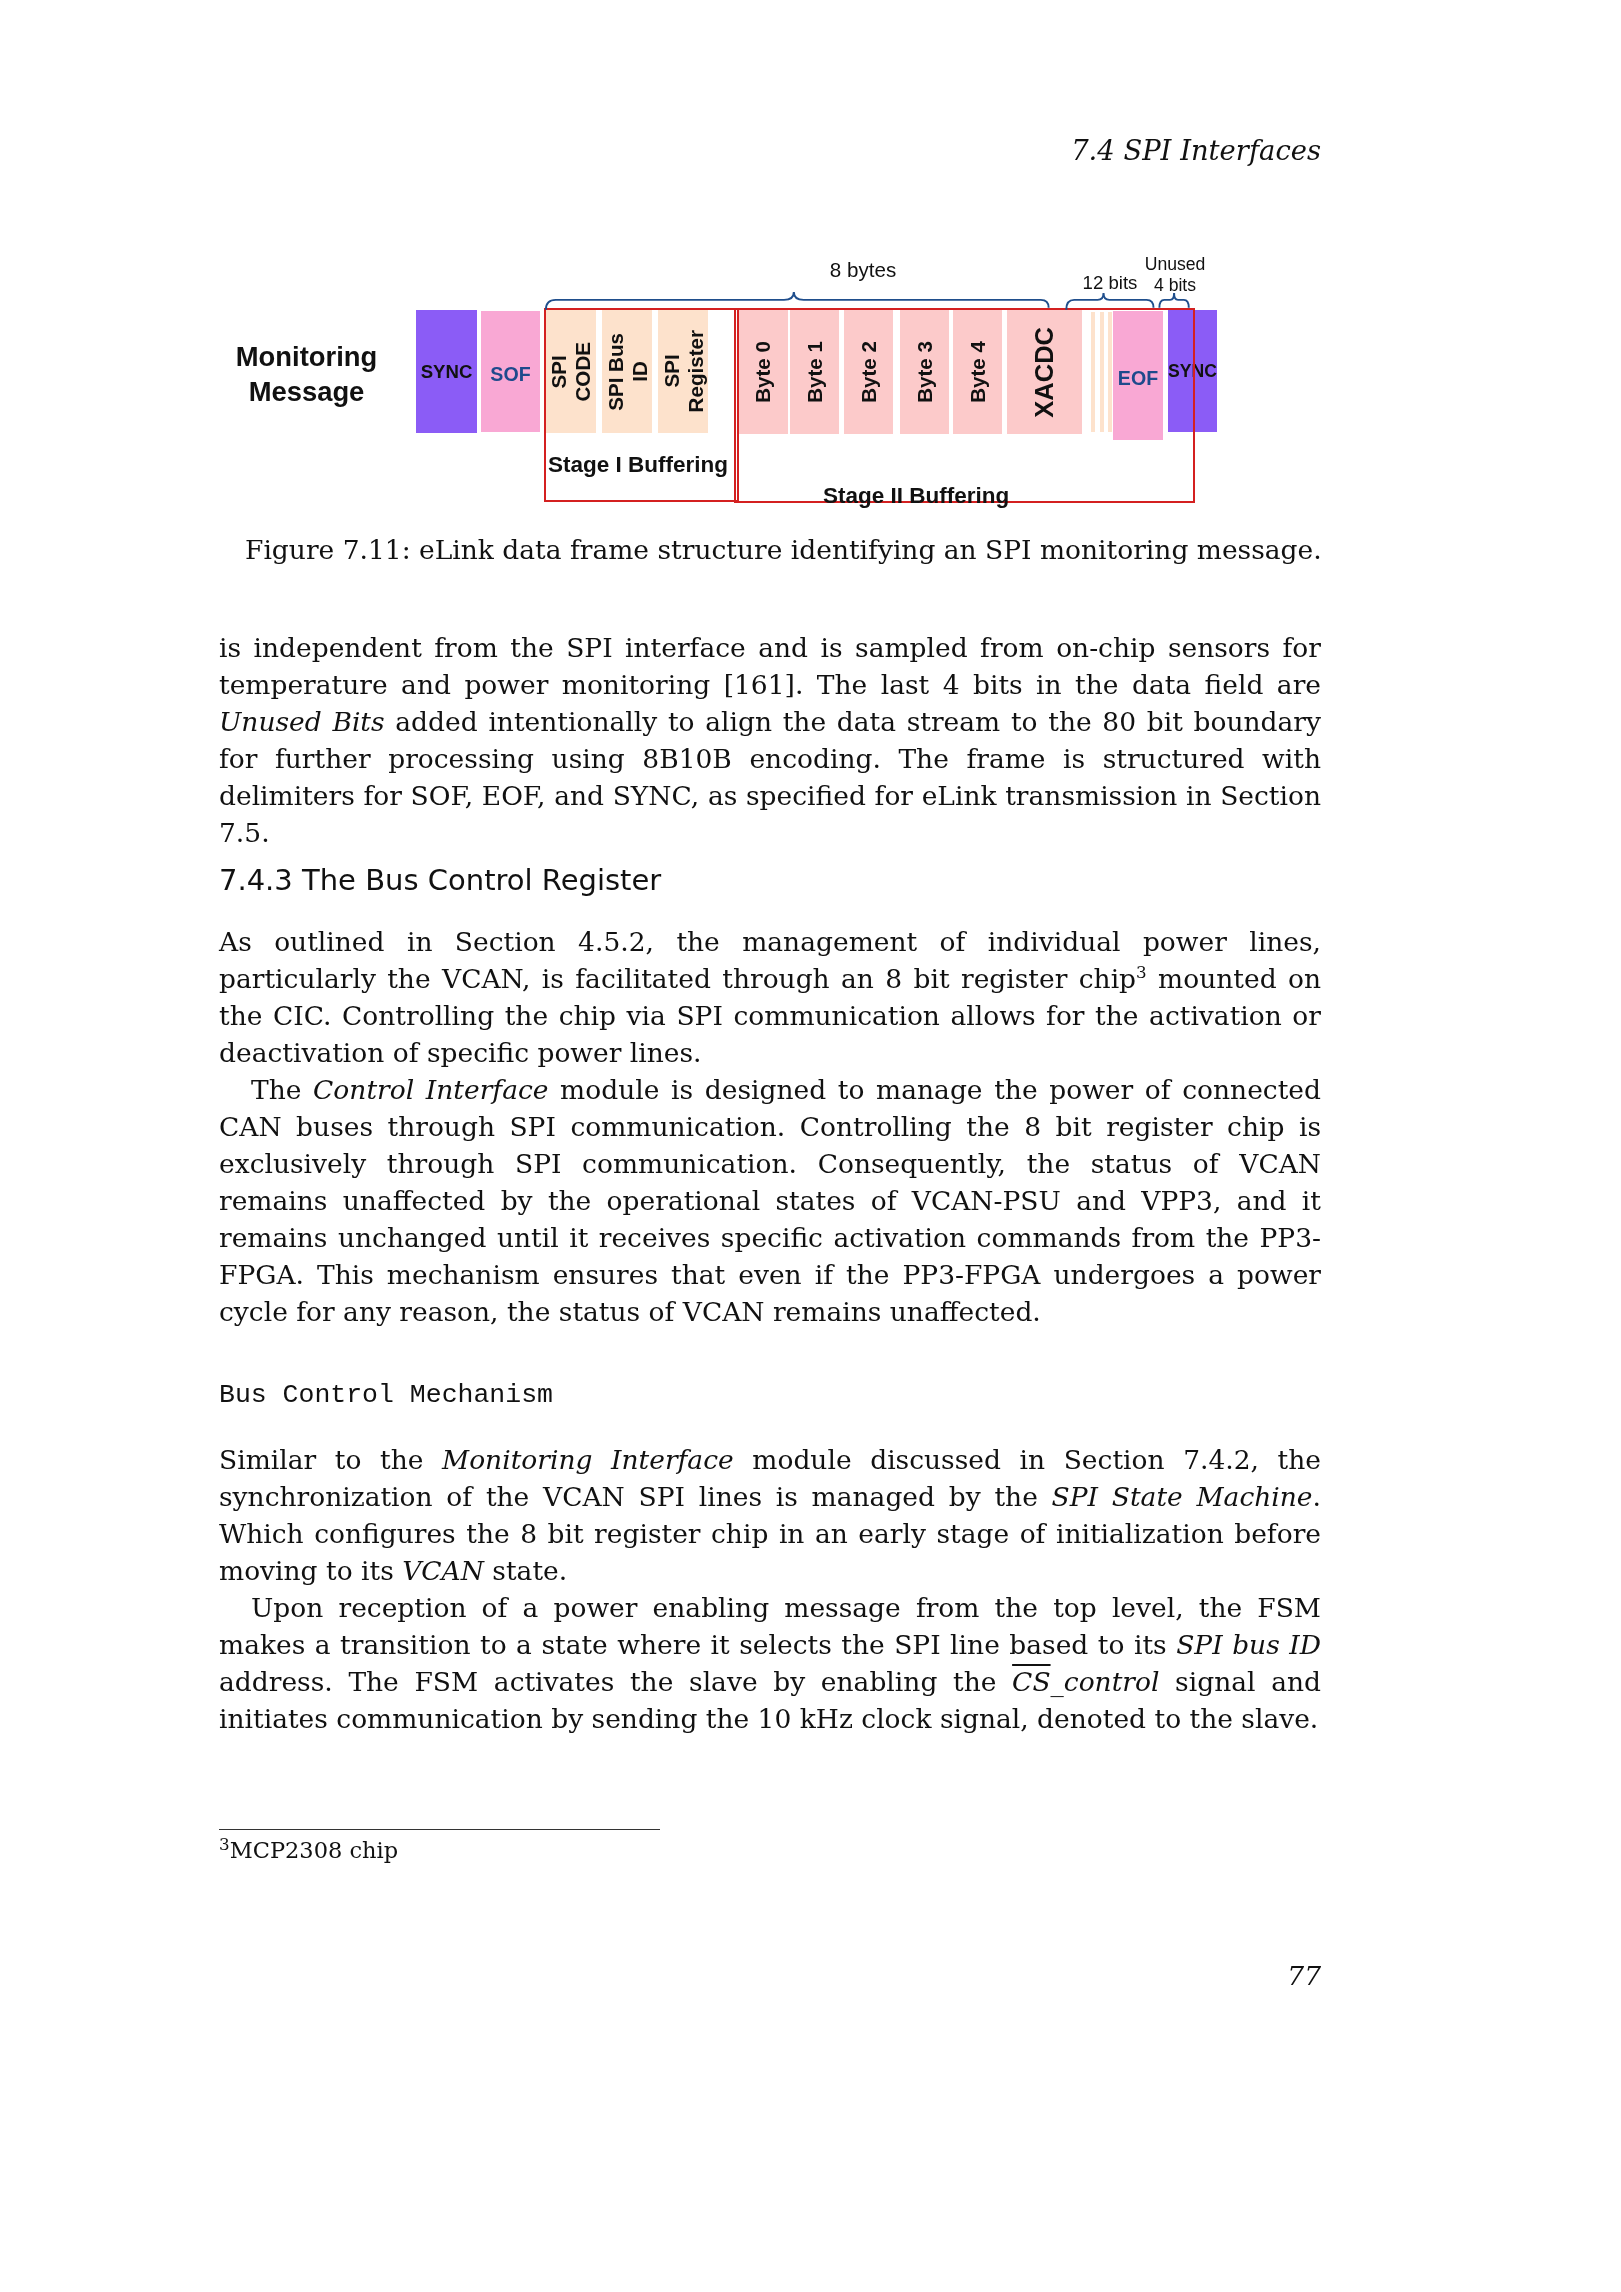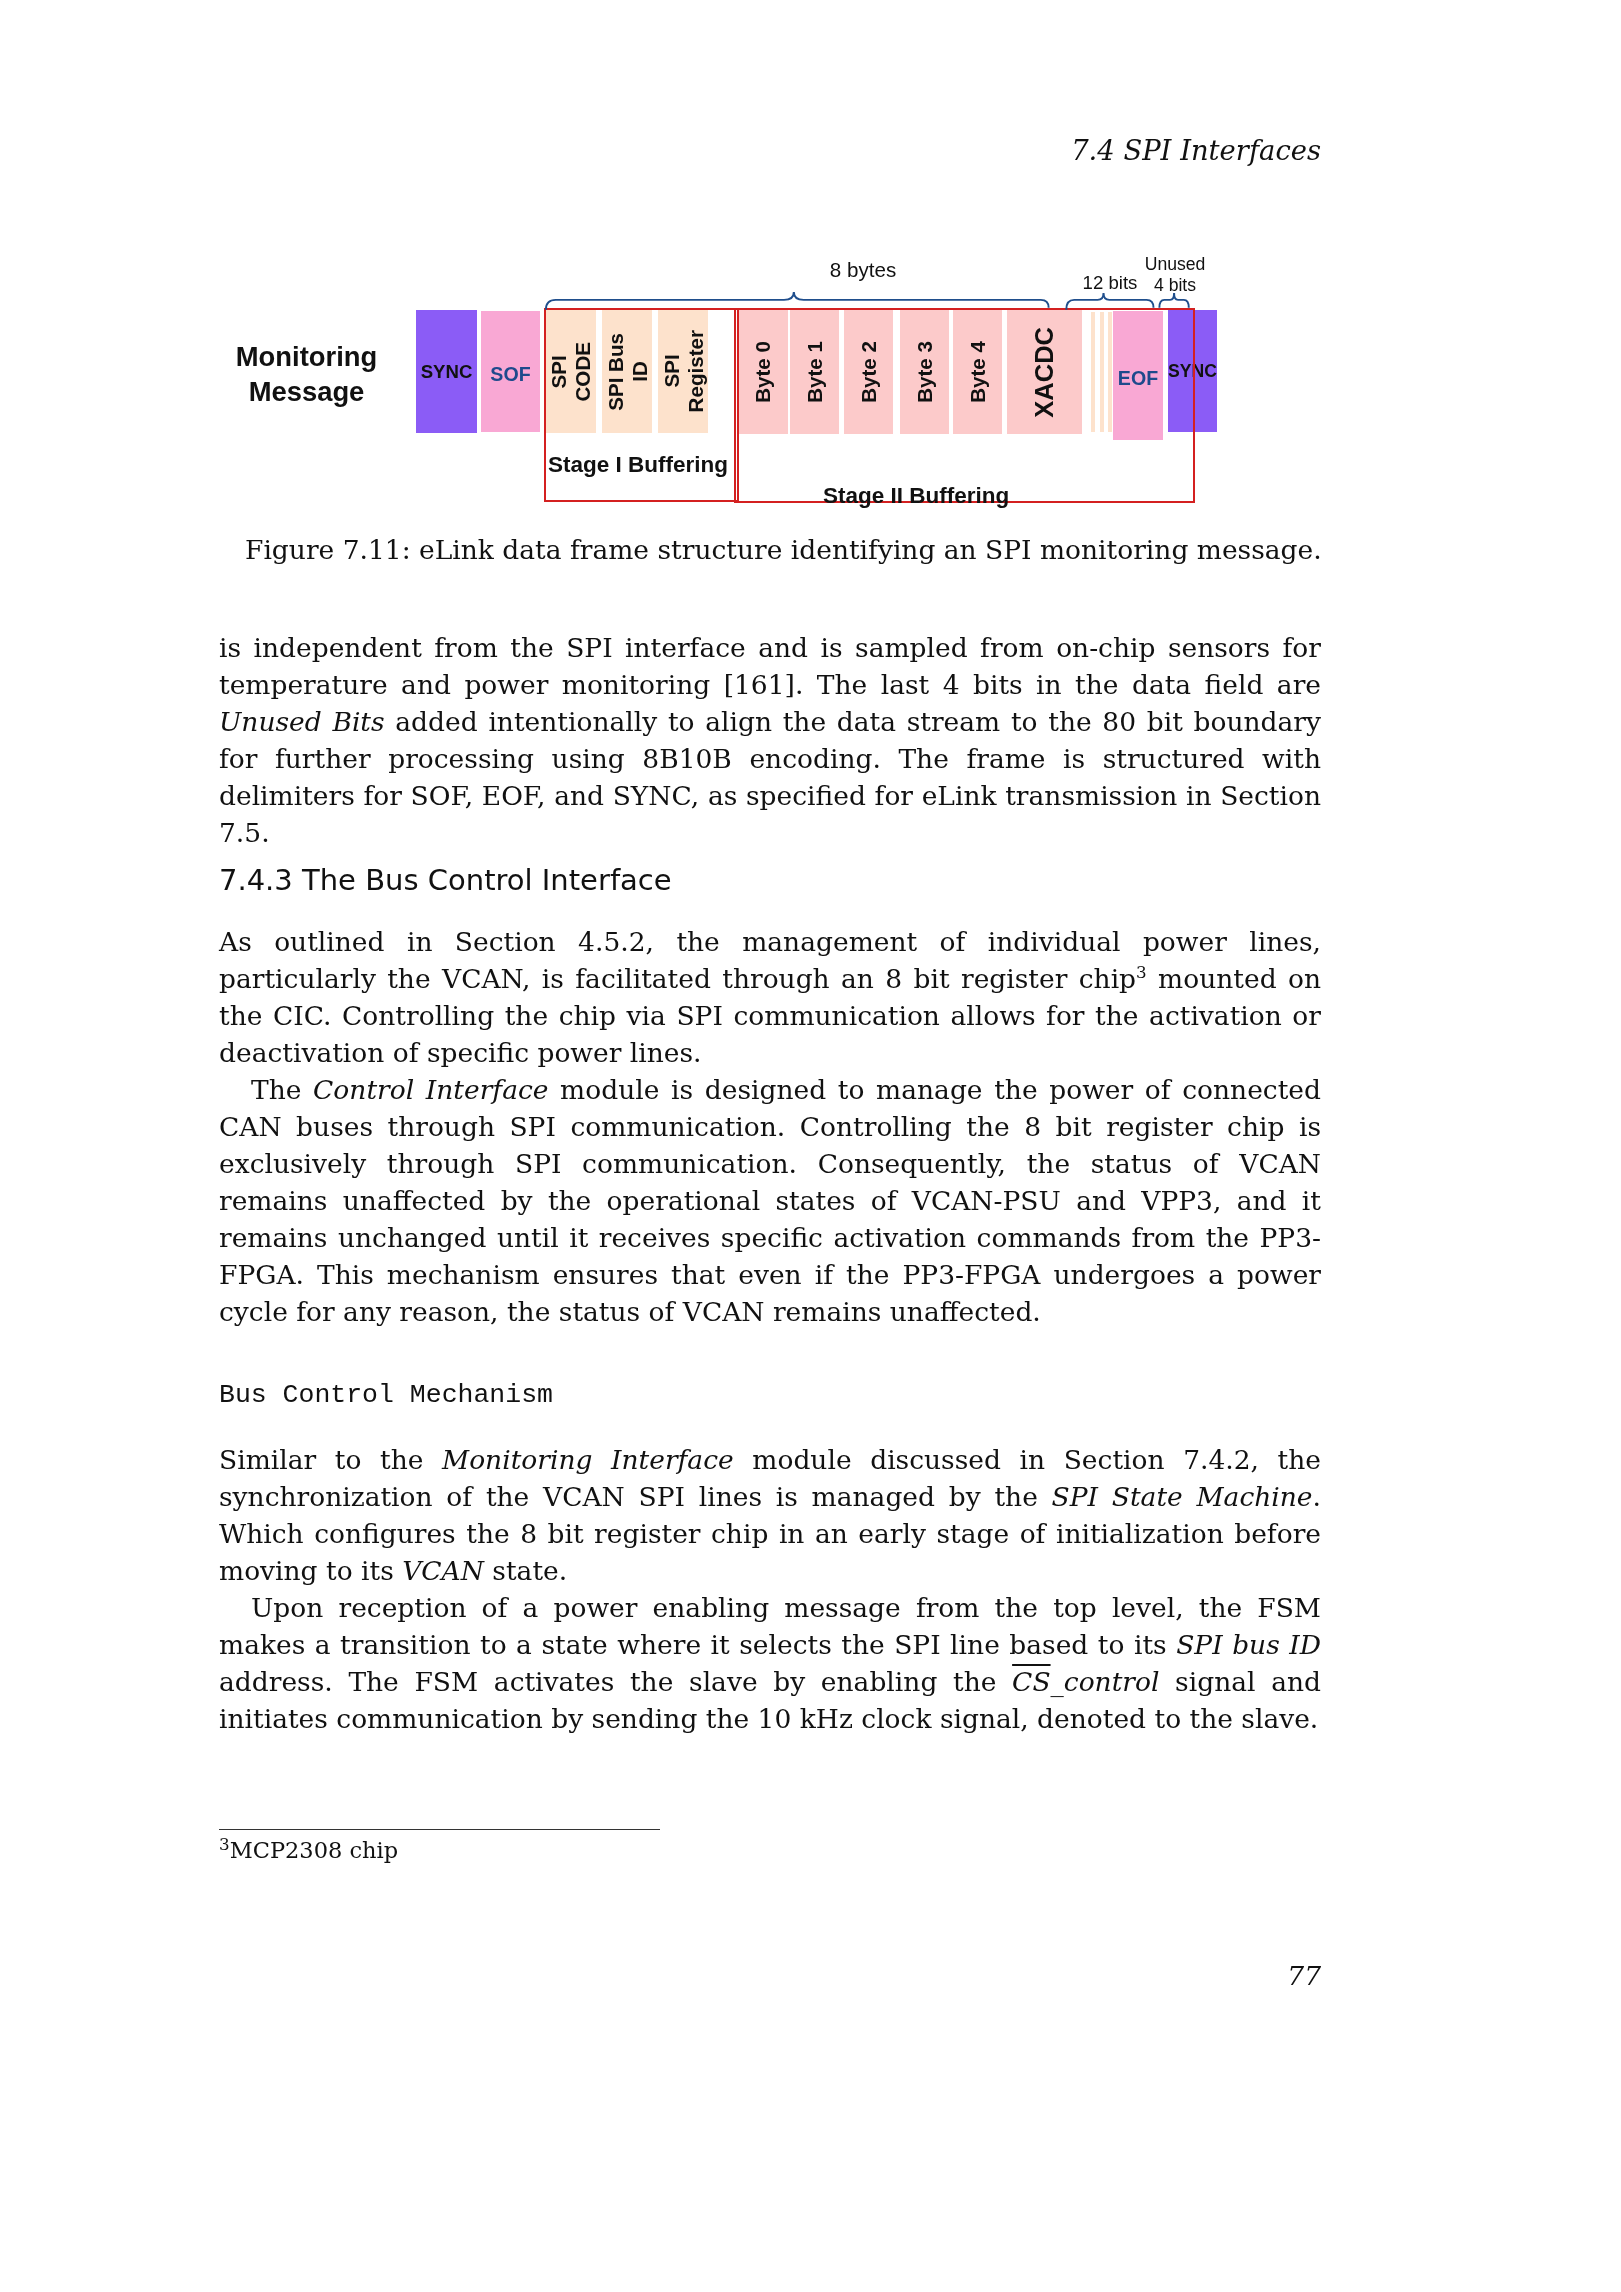--- a/index.html
+++ b/index.html
@@ -125,21 +125,21 @@
     <div>4 bits</div>
   </div>
 </div>
 
 <div class="caption">Figure 7.11:  eLink data frame structure identifying an SPI monitoring message.</div>
 
 <div class="text-block" style="top:629px;">
   <p><span>is independent from the SPI interface and is sampled from on-chip sensors for temperature and power monitoring [161].  The last 4 bits in the data field are </span><em>Unused Bits</em><span> added intentionally to align the data stream to the 80 bit boundary for further processing using 8B10B encoding.  The frame is structured with delimiters for SOF, EOF, and SYNC, as specified for eLink transmission in Section 7.5.</span></p>
 </div>
 
-<div class="heading h2">7.4.3  The Bus Control Interface</div>
+<div class="heading h2">7.4.3  The Bus Control Register</div>
 
 <div class="text-block" style="top:923px;">
   <p><span>As outlined in Section 4.5.2, the management of individual power lines, particularly the VCAN, is facilitated through an 8 bit register chip</span><sup>3</sup><span> mounted on the CIC. Controlling the chip via SPI communication allows for the activation or deactivation of specific power lines.</span></p>
   <p class="indent"><span>The </span><em>Control Interface</em><span> module is designed to manage the power of connected CAN buses through SPI communication.  Controlling the 8 bit register chip is exclusively through SPI communication.  Consequently, the status of VCAN remains unaffected by the operational states of VCAN-PSU and VPP3, and it remains unchanged until it receives specific activation commands from the PP3-FPGA. This mechanism ensures that even if the PP3-FPGA undergoes a power cycle for any reason, the status of VCAN remains unaffected.</span></p>
 </div>
 
 <div class="heading h3">Bus Control Mechanism</div>
 
 <div class="text-block" style="top:1441px;">
   <p><span>Similar to the </span><em>Monitoring Interface</em><span> module discussed in Section 7.4.2, the synchronization of the VCAN SPI lines is managed by the </span><em>SPI State Machine</em><span>.  Which configures the 8 bit register chip in an early stage of initialization before moving to its </span><em>VCAN</em><span> state.</span></p>

